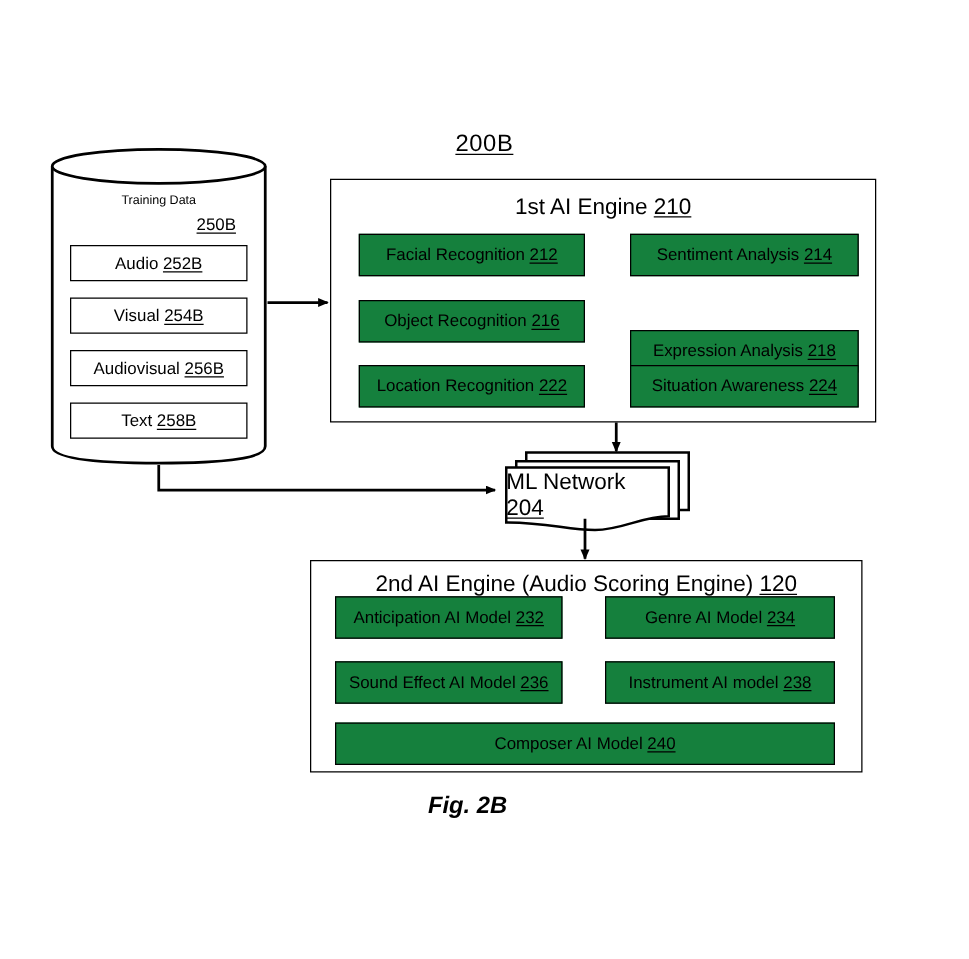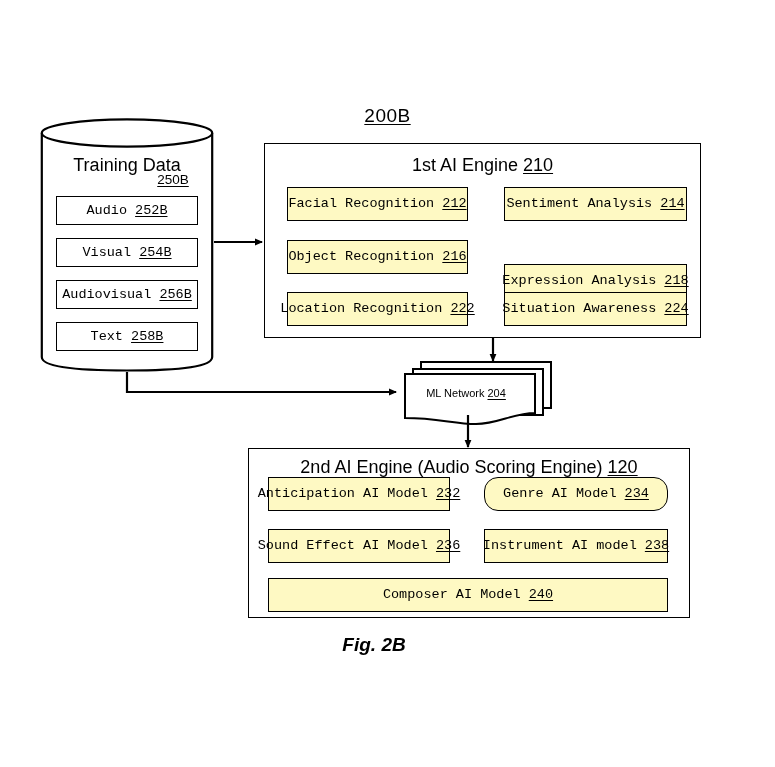--- a/index.html
+++ b/index.html
@@ -21,21 +21,20 @@
   }
   .abs { position: absolute; }
 
   
   .lbl {
     font-size: 13.5px;
     line-height: 1.15;
     color: #000;
     white-space: nowrap;
     text-align: right;
-    font-family: Liberation Mono, monospace;
   }
   .u { text-decoration: underline; text-underline-offset: 1.5px; }
 
   
   #fig-number {
     left: 0; top: 105px; width: 775px;
     text-align: center;
     font-size: 19px;
     letter-spacing: 0.5px;
   }
@@ -52,21 +51,21 @@
 
   
   #cylinder-shape {
     left: 40px; top: 118px;
     width: 174px; height: 254px;
   }
   #cylinder-shape svg { display: block; }
 
   #training-data-title {
     left: 40px; top: 155px; width: 174px;
-    font-size: 18px; text-align: center;
+    font-size: 10px; text-align: center;
   }
   #training-data-ref {
     left: 40px; top: 172px; width: 174px;
     font-size: 13.5px; text-align: center; padding-left: 46px;
   }
 
   .cyl-box {
     left: 56px;
     width: 142px;
     height: 29px;
@@ -88,21 +87,21 @@
   .engine-title {
     position: absolute;
     left: 0; width: 100%;
     text-align: center;
     font-size: 18px;
   }
 
   .module-box {
     position: absolute;
     border: 1.7px solid #000;
-    background: #fef9c3;
+    background: #15803d;
     box-sizing: border-box;
     display: flex;
     align-items: center;
     justify-content: center;
     height: 34px;
   }
   .module-box .lbl { font-size: 13.5px; }
 
   
   #engine1-box {
@@ -111,23 +110,22 @@
   }
   #engine1-title { top: 155px; left: 264px; width: 437px; }
 
   
   #ml-network-stack {
     left: 398px; top: 356px;
     width: 156px; height: 70px;
   }
   #ml-network-stack svg { display: block; }
   #ml-network-label {
-    left: 405px; top: 387px; width: 122px;
-    text-align: center;
-    font-size: 11px;
+    left: 405px; top: 375px; width: 122px;
+    font-size: 18px;
   }
 
   
   #engine2-box {
     left: 248px; top: 448px;
     width: 442px; height: 170px;
   }
   #engine2-title { top: 457px; left: 248px; width: 442px; }
 
   
@@ -210,21 +208,21 @@
   </div>
 
   <div class="abs engine-box" id="engine2-box"></div>
   <div class="engine-title abs" id="engine2-title">
     <span>2nd AI Engine (Audio Scoring Engine) </span><span class="u">120</span>
   </div>
 
   <div class="module-box" style="left:268px; top:477px; width:182px;">
     <span class="lbl"><span>Anticipation AI Model </span><span class="u">232</span></span>
   </div>
-  <div class="module-box" style="left:484px; top:477px; width:184px;border-radius:14px;">
+  <div class="module-box" style="left:484px; top:477px; width:184px;">
     <span class="lbl"><span>Genre AI Model </span><span class="u">234</span></span>
   </div>
   <div class="module-box" style="left:268px; top:529px; width:182px;">
     <span class="lbl"><span>Sound Effect AI Model </span><span class="u">236</span></span>
   </div>
   <div class="module-box" style="left:484px; top:529px; width:184px;">
     <span class="lbl"><span>Instrument AI model </span><span class="u">238</span></span>
   </div>
   <div class="module-box" style="left:268px; top:578px; width:400px;">
     <span class="lbl"><span>Composer AI Model </span><span class="u">240</span></span>

